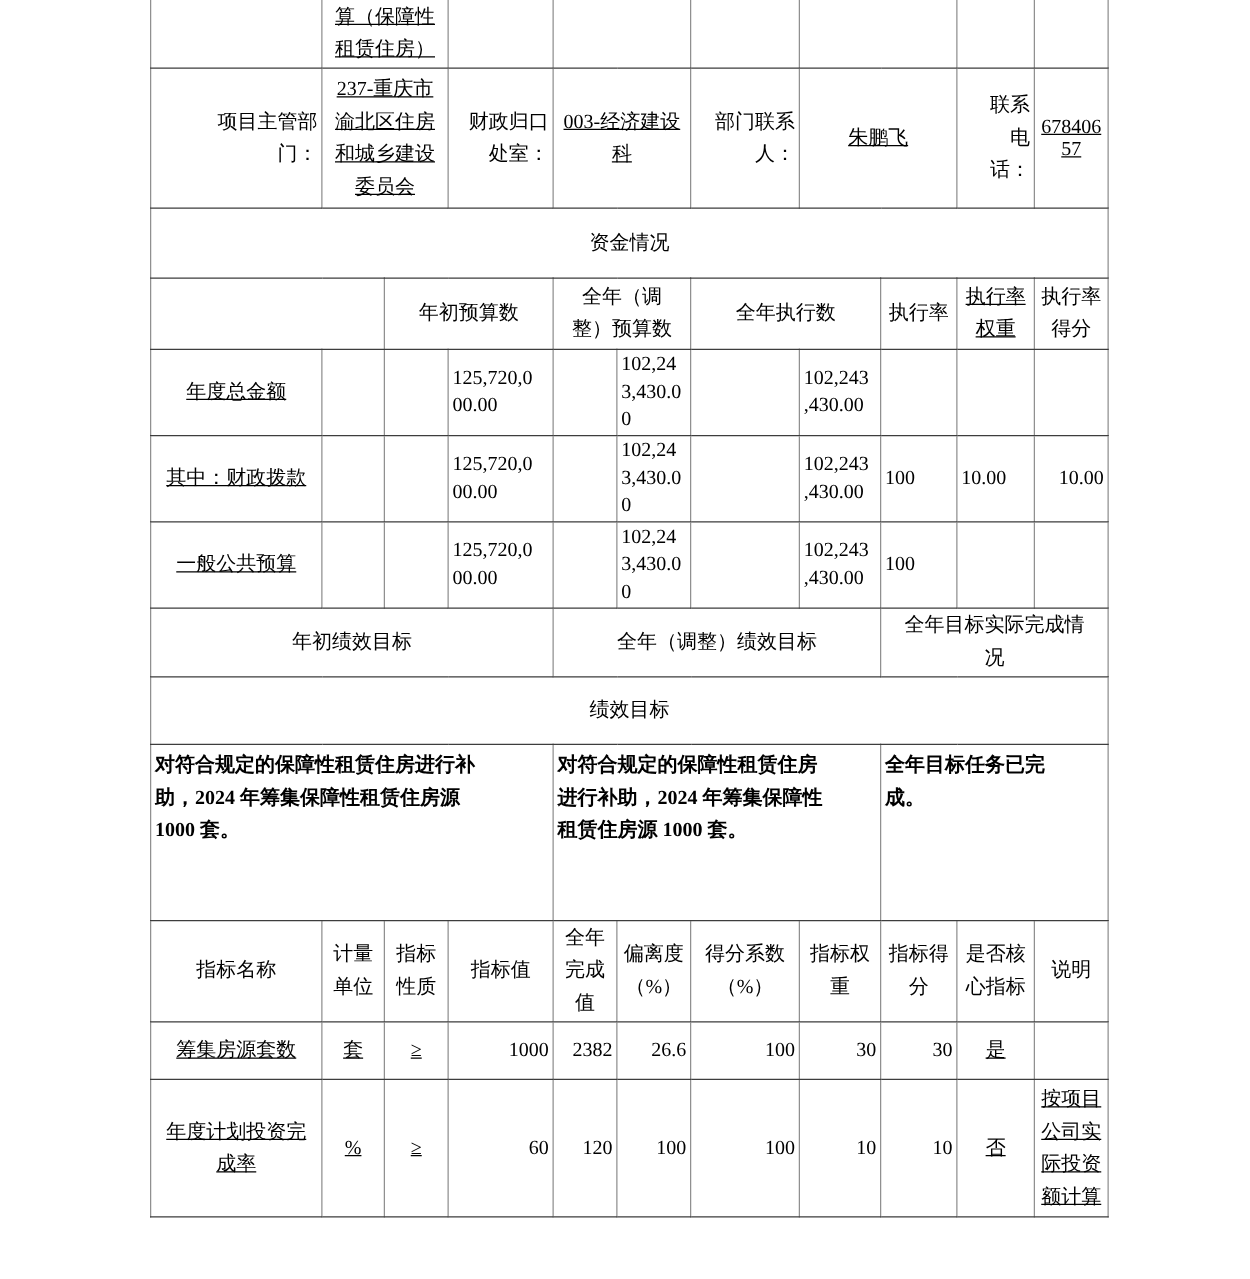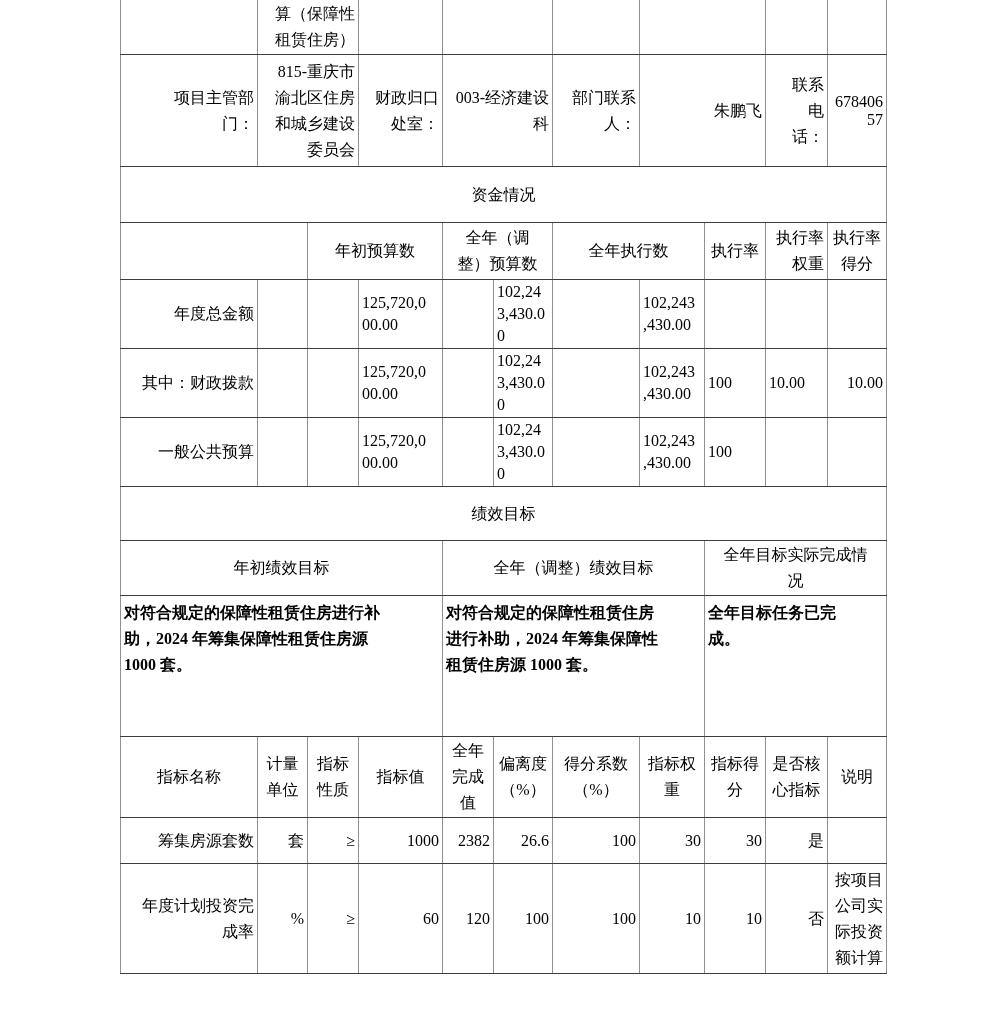--- a/index.html
+++ b/index.html
@@ -27,21 +27,21 @@
     vertical-align: middle;
     white-space: pre-line;
     line-height: 26px;
     font-weight: normal;
     overflow: hidden;
     word-break: break-all;
   }
   tr.cut-top td { border-top: none; }
   .ctr  { text-align: center; }
   .lbl  { text-align: right; }
-  .val  { text-align: right; }
+  .val  { text-align: center; text-decoration: underline; }
   .num  { text-align: left;  line-height: 22px; }
   .numr { text-align: right; }
   .numtight { line-height: 18px; }
   .topcell { vertical-align: top; text-align: left; padding: 4px 3px; font-weight: bold; }
 </style>
 </head>
 <body>
 
 <table class="report">
   <colgroup>
@@ -67,21 +67,21 @@
     <td colspan="2"></td>
     <td></td>
     <td colspan="2"></td>
     <td></td>
     <td></td>
   </tr>
 
   <tr style="height:112px">
     <td class="lbl">项目主管部
 门：</td>
-    <td colspan="2" class="val">815-重庆市
+    <td colspan="2" class="val">237-重庆市
 渝北区住房
 和城乡建设
 委员会</td>
     <td class="lbl">财政归口
 处室：</td>
     <td colspan="2" class="val">003-经济建设
 科</td>
     <td class="lbl">部门联系
 人：</td>
     <td colspan="2" class="val">朱鹏飞</td>
@@ -154,27 +154,27 @@
 0</td>
     <td></td>
     <td class="num">102,243
 ,430.00</td>
     <td class="num">100</td>
     <td class="num"></td>
     <td class="num numr"></td>
   </tr>
 
   <tr style="height:54px">
-    <td colspan="11" class="ctr">绩效目标</td>
-  </tr>
-  <tr style="height:54px">
     <td colspan="4" class="ctr">年初绩效目标</td>
     <td colspan="4" class="ctr">全年（调整）绩效目标</td>
     <td colspan="3" class="ctr">全年目标实际完成情
 况</td>
+  </tr>
+  <tr style="height:54px">
+    <td colspan="11" class="ctr">绩效目标</td>
   </tr>
   <tr style="height:141px">
     <td colspan="4" class="topcell">对符合规定的保障性租赁住房进行补
 助，2024 年筹集保障性租赁住房源
 1000 套。</td>
     <td colspan="4" class="topcell">对符合规定的保障性租赁住房
 进行补助，2024 年筹集保障性
 租赁住房源 1000 套。</td>
     <td colspan="3" class="topcell">全年目标任务已完
 成。</td>

